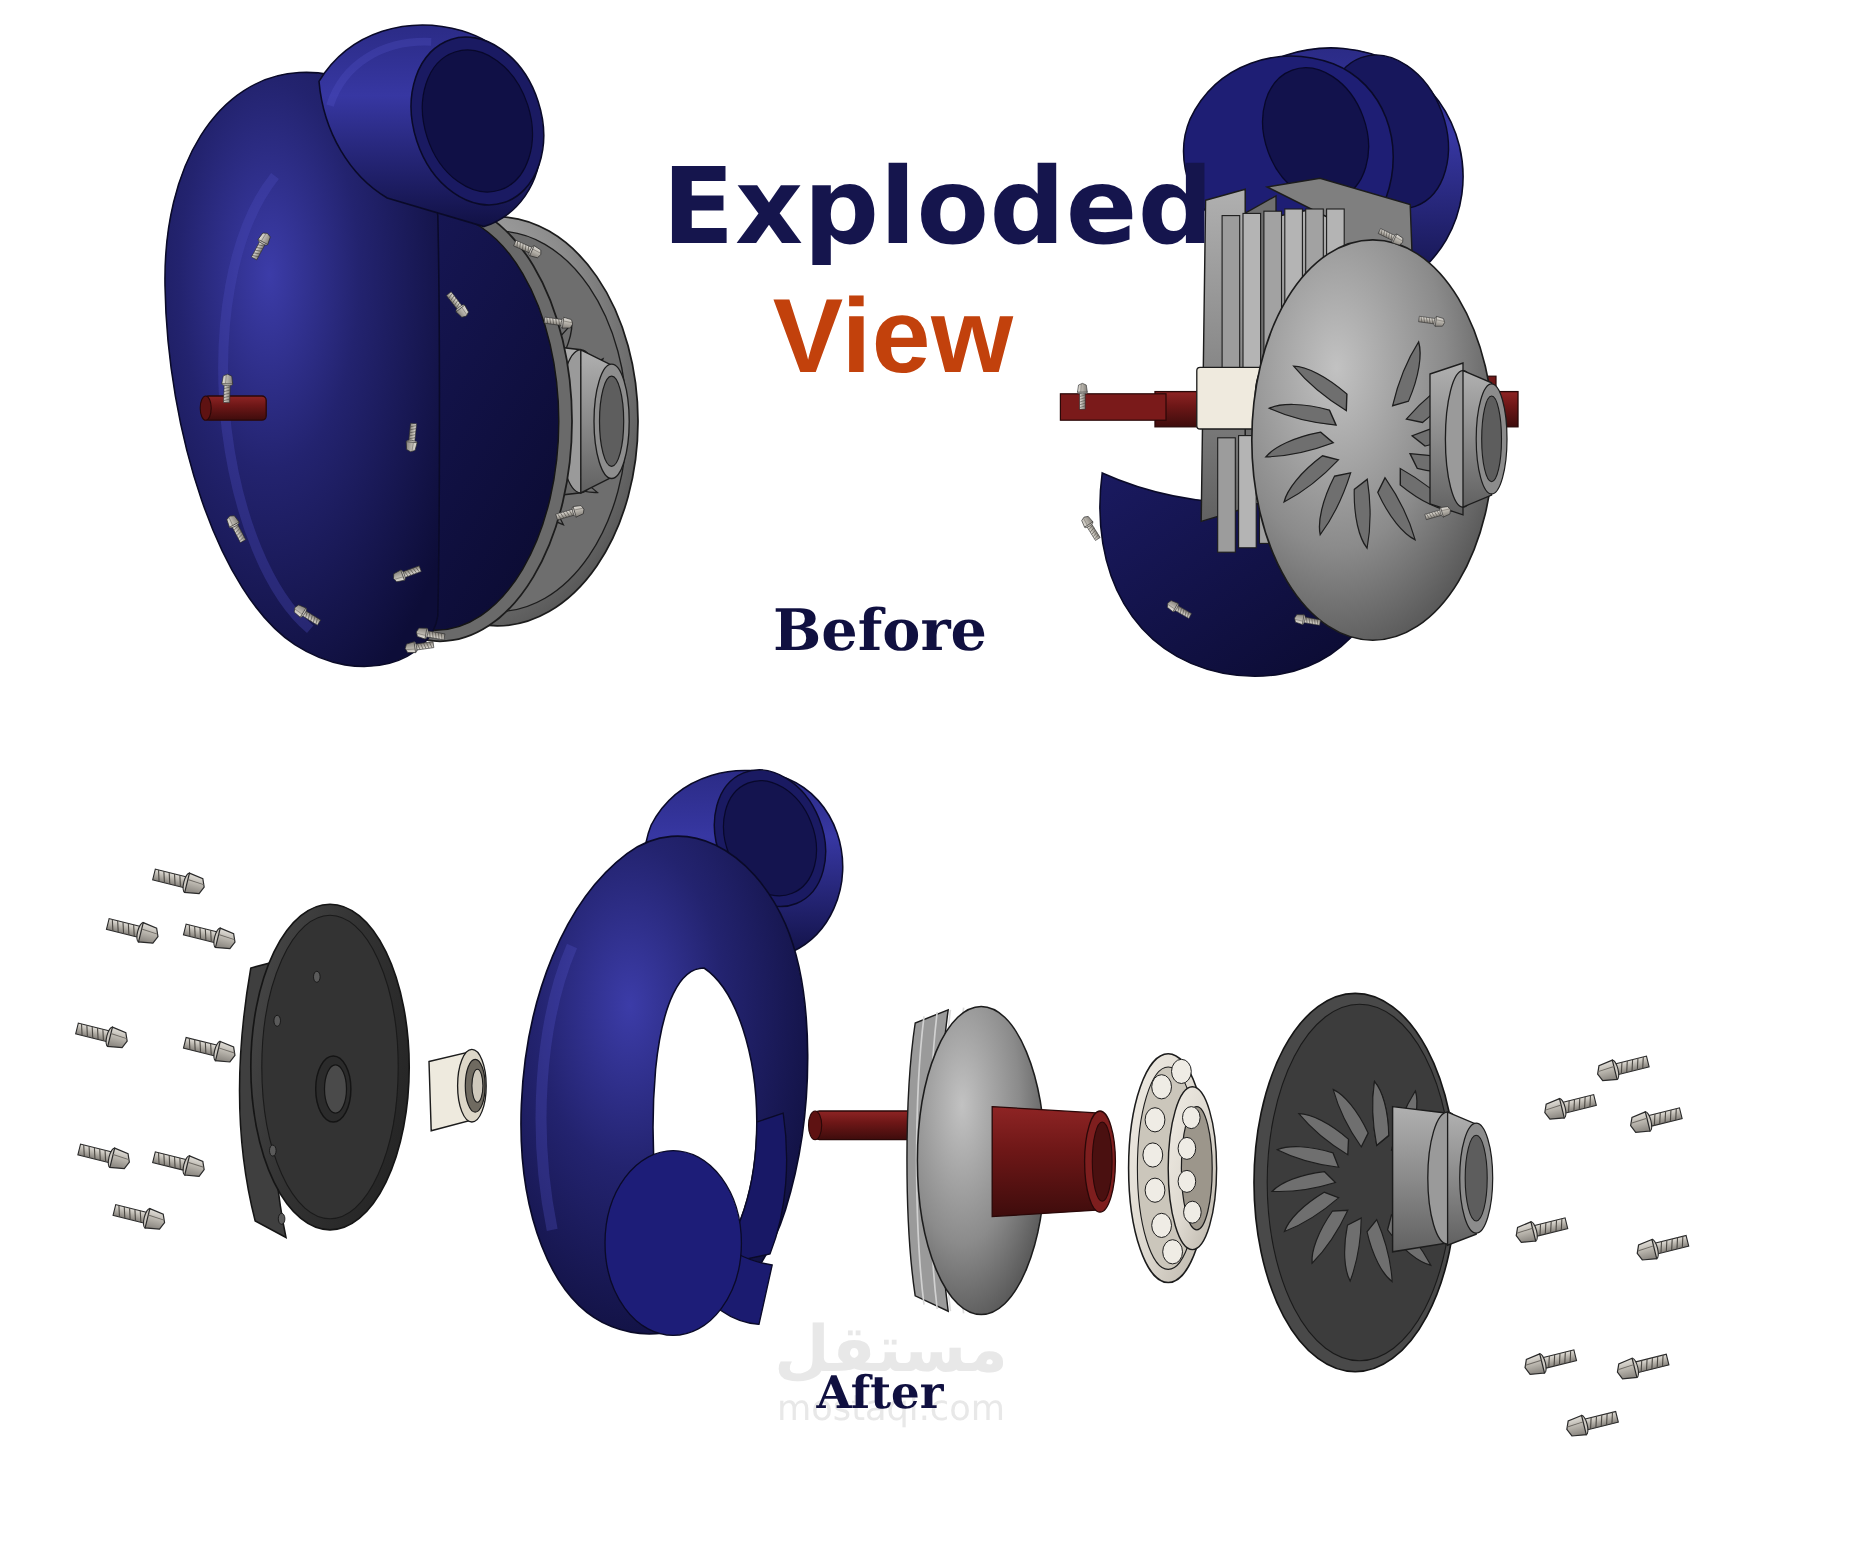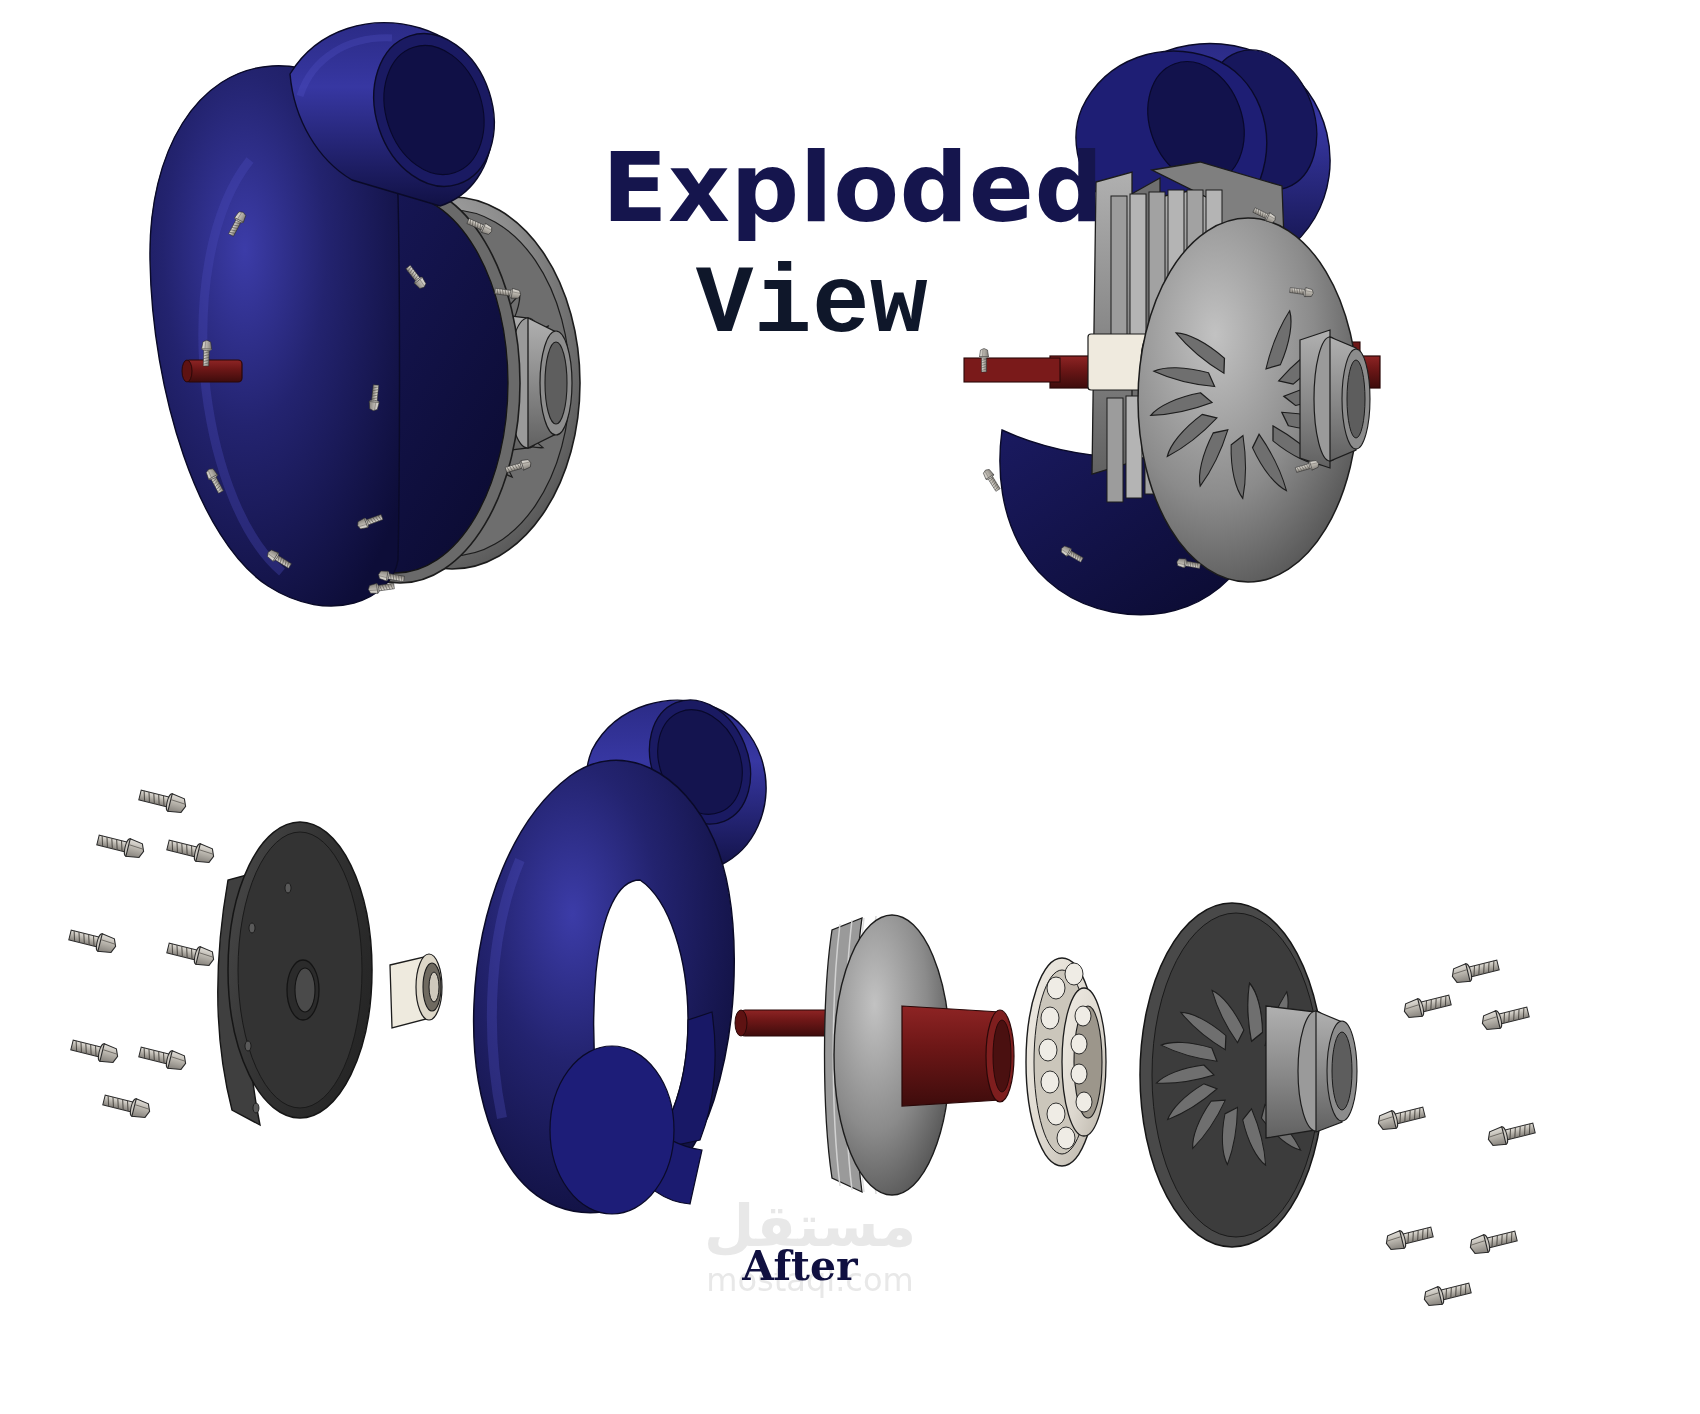--- a/index.html
+++ b/index.html
@@ -7,22 +7,22 @@
        font-family:"DejaVu Sans","Liberation Sans",sans-serif;}
   #canvas{position:absolute;inset:0;width:1700px;height:1414px;background:#fff;}
   .abs{position:absolute;}
   .ttl{font-weight:bold;color:#111144;letter-spacing:.5px;margin-left:12px;}
 
   
   #title-exploded{left:590px;top:140px;width:420px;text-align:center;
      font-size:96px;line-height:96px;font-weight:bold;color:#15154d;
      font-family:"DejaVu Sans","Liberation Sans",sans-serif;}
   #title-view{left:620px;top:258px;width:360px;text-align:center;
-     font-size:96px;line-height:96px;font-weight:bold;color:#0f172a;
-     font-family:Liberation Mono, monospace;}
+     font-size:96px;line-height:96px;font-weight:bold;color:#c2410c;
+     font-family:Liberation Sans, sans-serif;}
   #label-before{left:620px;top:548px;width:360px;text-align:center;
      font-size:52px;line-height:52px;font-weight:bold;color:#101040;
      font-family:"DejaVu Serif","Liberation Serif",serif;}
   #label-after{left:620px;top:1240px;width:360px;text-align:center;
      font-size:41px;line-height:52px;font-weight:bold;color:#101040;
      font-family:"DejaVu Serif","Liberation Serif",serif;}
 
   
   #watermark{left:600px;top:1195px;width:420px;text-align:center;color:#e8e8e8;
      pointer-events:none;}
@@ -619,20 +619,21 @@
             <use href="#boltL"></use>
           </g>
       </g>
     </g>
   </svg>
 
   <div class="abs ttl" id="title-exploded">Exploded</div>
 
   <div class="abs ttl" id="title-view">View</div>
 
+  <div class="abs" id="label-before">Before</div>
 
   <div class="abs" id="watermark">
     <div class="wm-ar">مستقل</div>
     <div class="wm-en">mostaql.com</div>
   </div>
 
   <div class="abs" id="label-after">After</div>
 
 </div>
 

